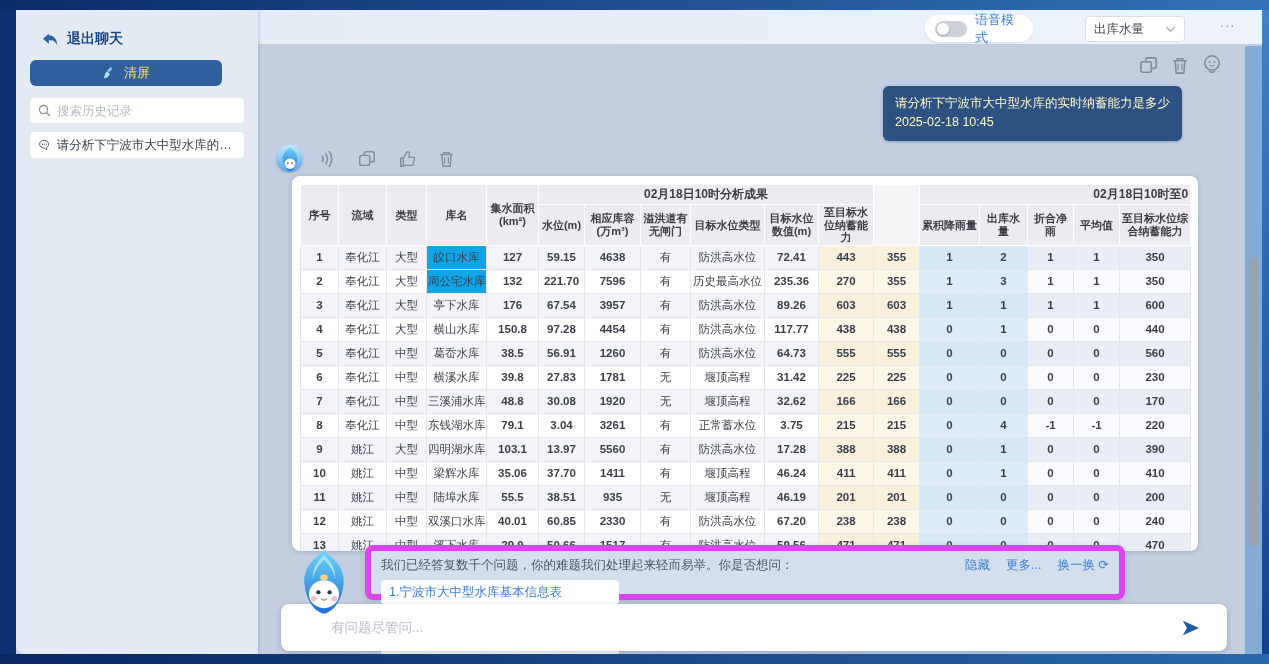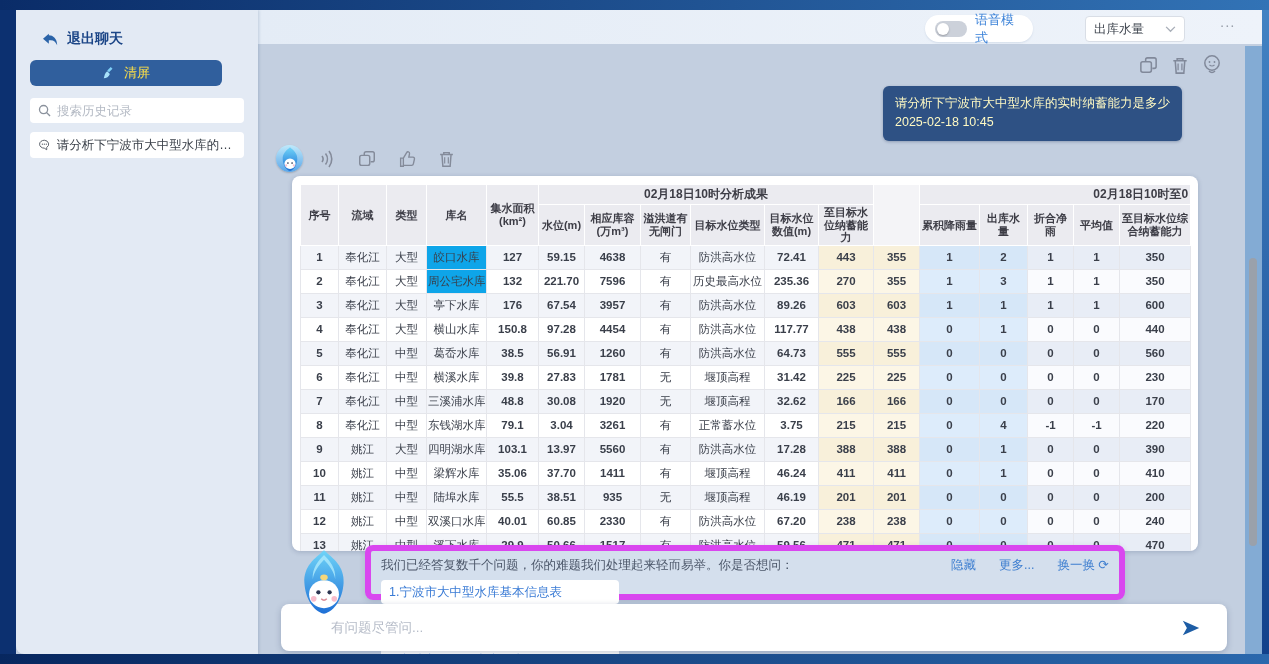--- a/index.html
+++ b/index.html
@@ -53,21 +53,21 @@
   td.odd { background:#f2f4f9; } td.even { background:#fff; }
   td.yellow.odd { background:#f8f0da; } td.yellow.even { background:#fcf6e6; }
   td.blue.odd { background:#d6e7f8; } td.blue.even { background:#ddecfb; }
   td.bluegray.odd { background:#e8edf6; } td.bluegray.even { background:#fafbfe; }
   td.namehl { background:#0ea5e9; }
   td.num { font-weight:bold; color:#36404e; }
 
   
   .suggest { position:absolute; left:107px; top:501px; width:760px; height:55px; background:rgba(213,223,237,.97); border:6px solid #d946ef; border-radius:8px; z-index:15; padding:6px 10px; box-shadow:0 2px 6px rgba(30,50,90,.15); }
   .suggest-head { display:flex; justify-content:space-between; align-items:center; font-size:12.5px; color:#4a5568; }
-  .suggest-links { display:flex; gap:23px; color:#3f7fd0; align-items:flex-end; }
+  .suggest-links { display:flex; gap:16px; color:#3f7fd0; align-items:flex-end; }
   .suggest-links span { cursor:pointer; }
   .suggest-items { display:flex; gap:10px; margin-top:6px;flex-direction:column; }
   .suggest-item { width:238px; height:24px; background:#fff; border-radius:4px; font-size:12.5px; color:#3a7bd5; line-height:24px; padding-left:8px; white-space:nowrap; overflow:hidden; cursor:pointer; }
 
   .mascot { position:absolute; left:38px; top:505px; width:56px; height:68px; z-index:20; }
 
   
   .input-bar { position:absolute; left:23px; top:560px; width:946px; height:47px; background:#fff; border-radius:8px; z-index:16; display:flex; align-items:center; padding:0 26px 0 50px; box-shadow:0 2px 6px rgba(30,50,90,.25); }
   .input-bar input { flex:1; border:none; outline:none; font-size:13.5px; color:#3a4049; font-family:inherit; }
   .input-bar input::placeholder { color:#b6bcc8; }

